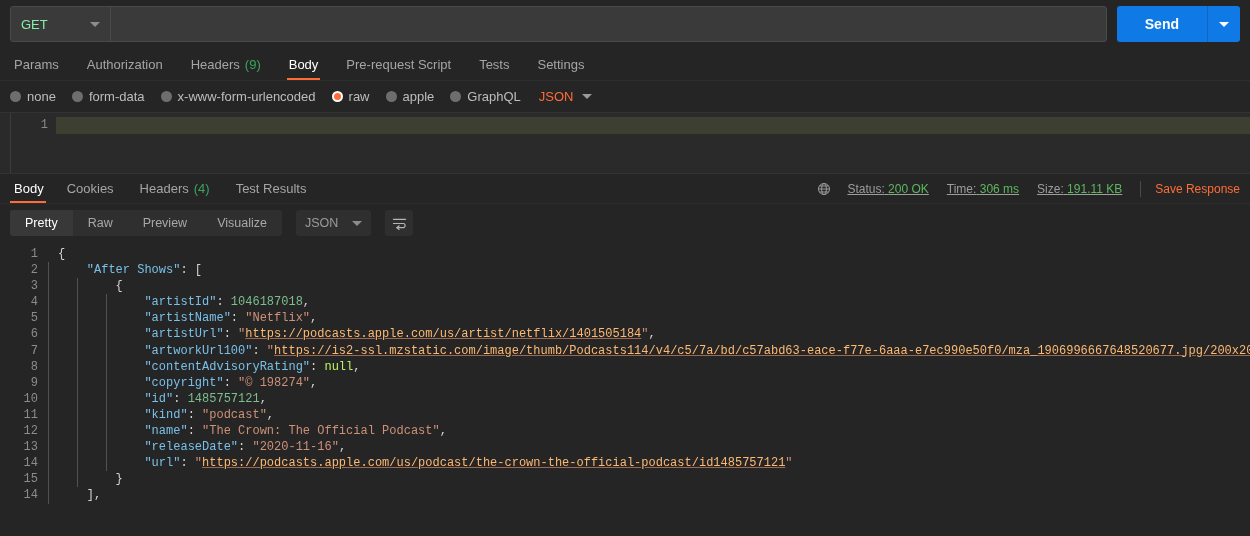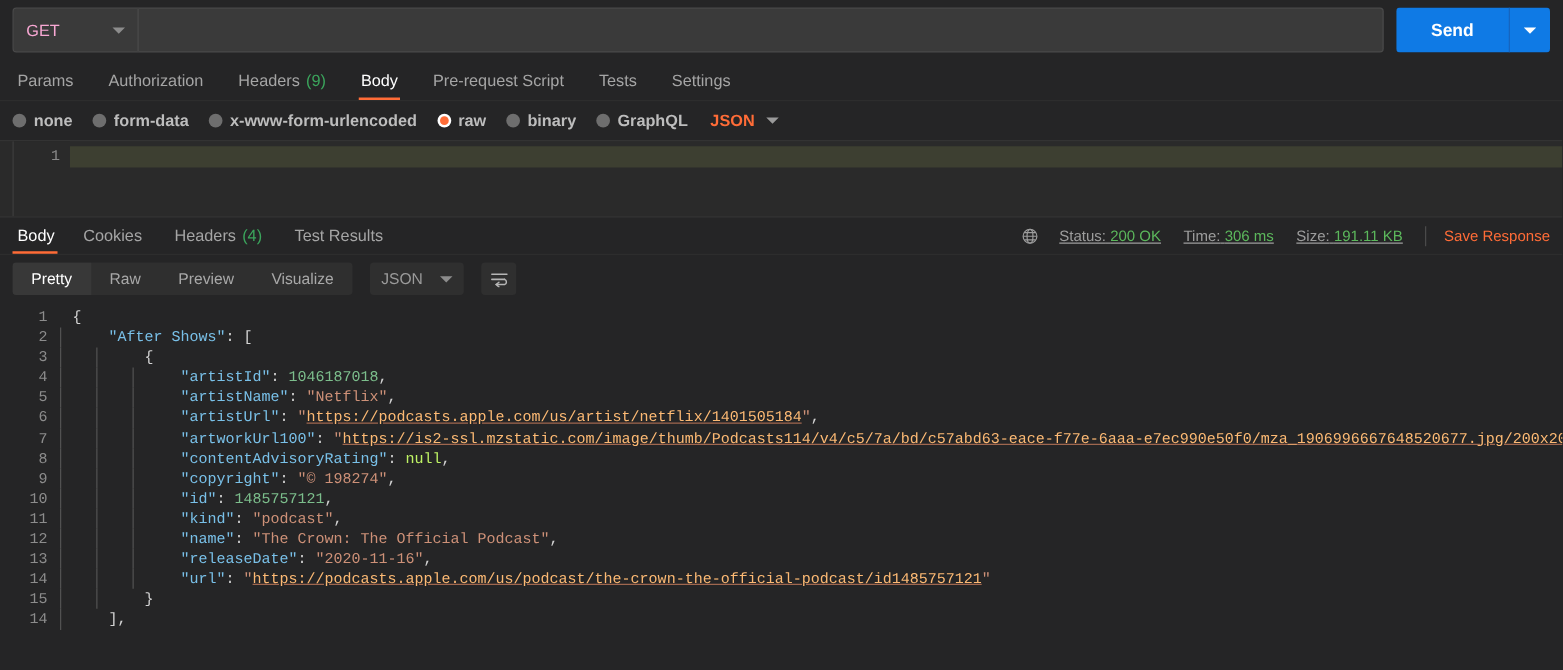--- a/index.html
+++ b/index.html
@@ -34,21 +34,21 @@
   .method-select {
     width: 100px;
     display: flex;
     align-items: center;
     justify-content: space-between;
     padding: 0 10px;
     border-right: 1px solid #4a4a4a;
     background: #3a3a3a;
     cursor: pointer;
   }
-  .method-label { color: #f9a8d4; font-size: 13px; }
+  .method-label { color: #86efac; font-size: 13px; }
   .caret-dn {
     width: 0; height: 0;
     border-left: 5px solid transparent;
     border-right: 5px solid transparent;
     border-top: 5px solid #8c8c8c;
   }
   .url-input {
     flex: 1;
     display: flex;
     align-items: center;
@@ -115,21 +115,20 @@
   }
   .cnt { color: #3ba55c; margin-left: 5px; }
 
   
   .bodytype {
     height: 31px;
     display: flex;
     align-items: center;
     padding: 0 10px;
     gap: 0;
-    font-weight: bold;
   }
   .radio-item {
     display: flex;
     align-items: center;
     gap: 6px;
     margin-right: 16px;
     cursor: pointer;
     color: #bdbdbd;
     font-size: 13px;
   }
@@ -377,21 +376,21 @@
       <div class="radio-item">
         <span class="radio"></span>
         <span>x-www-form-urlencoded</span>
       </div>
       <div class="radio-item">
         <span class="radio on"></span>
         <span>raw</span>
       </div>
       <div class="radio-item">
         <span class="radio"></span>
-        <span>binary</span>
+        <span>apple</span>
       </div>
       <div class="radio-item">
         <span class="radio"></span>
         <span>GraphQL</span>
       </div>
     </div>
   <div class="json-pick">
     <span>JSON</span>
     <span class="caret-dn"></span>
   </div>

